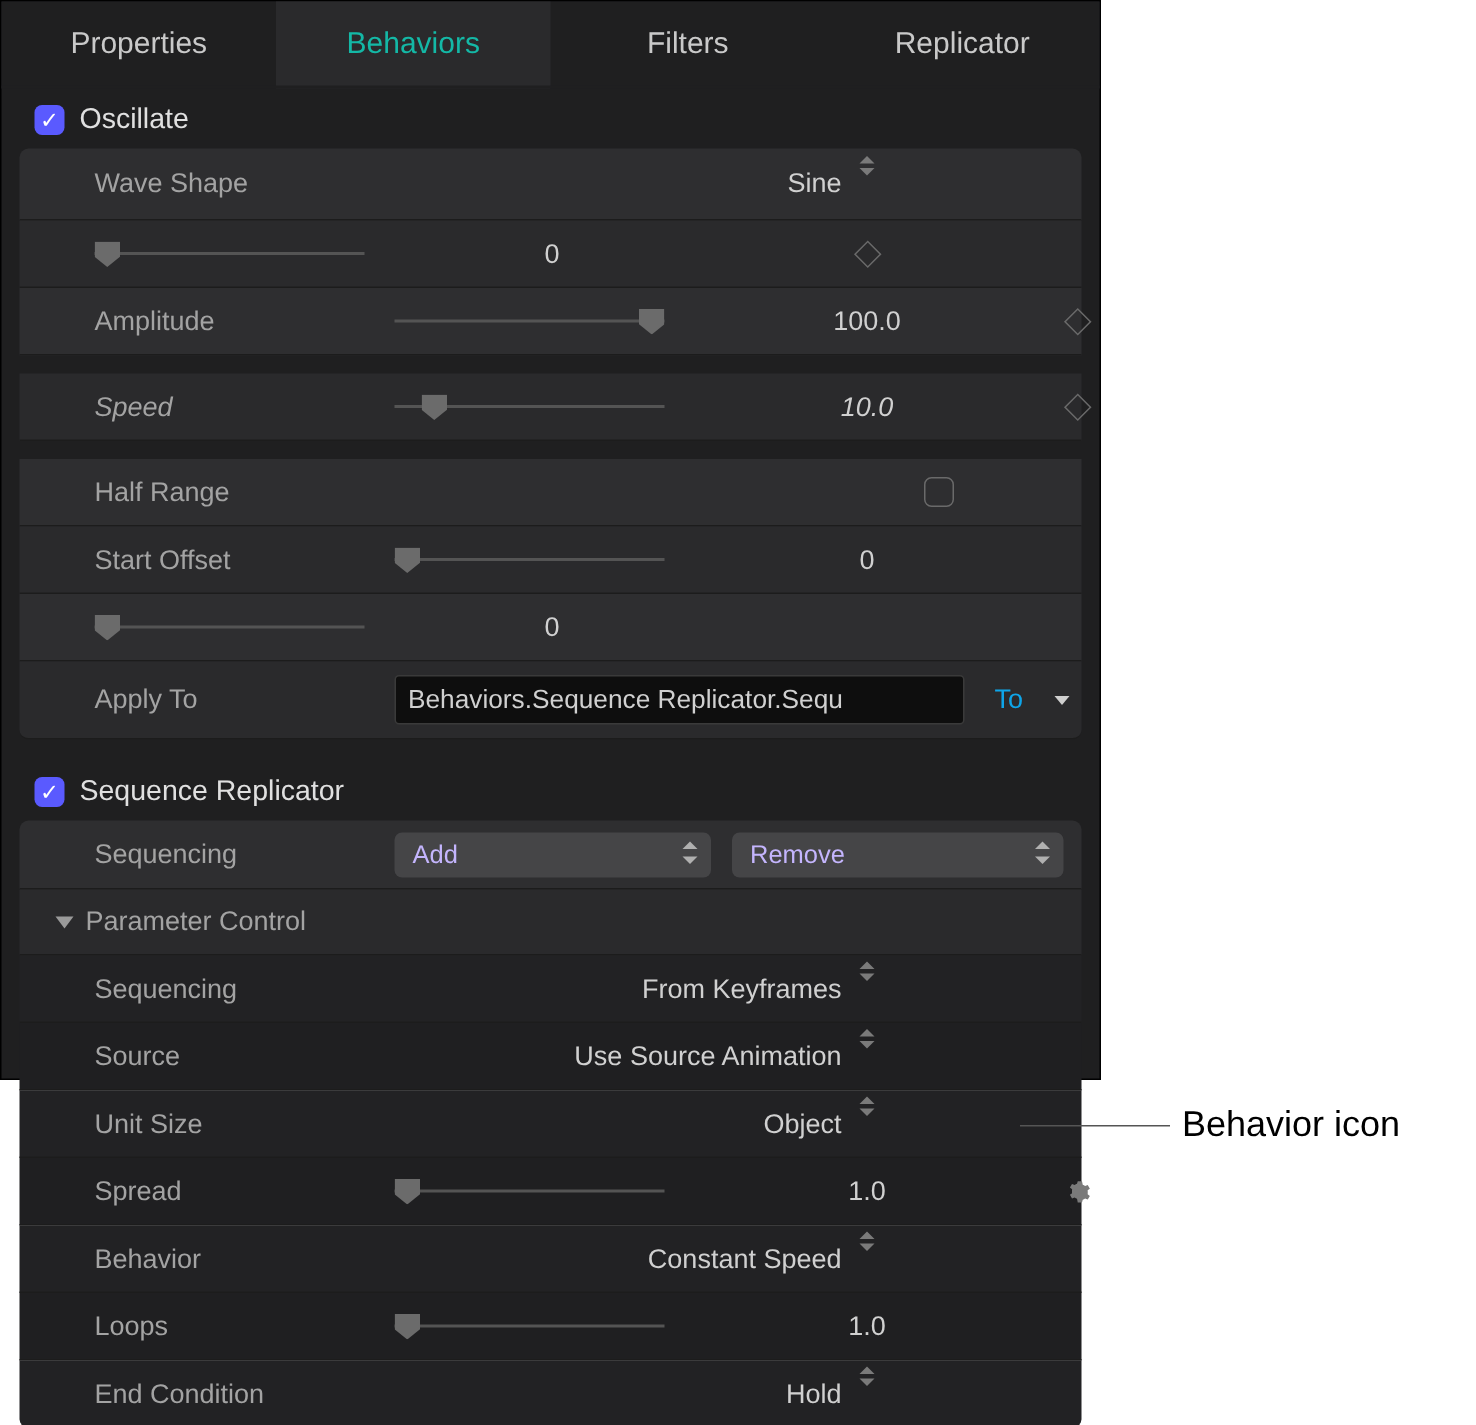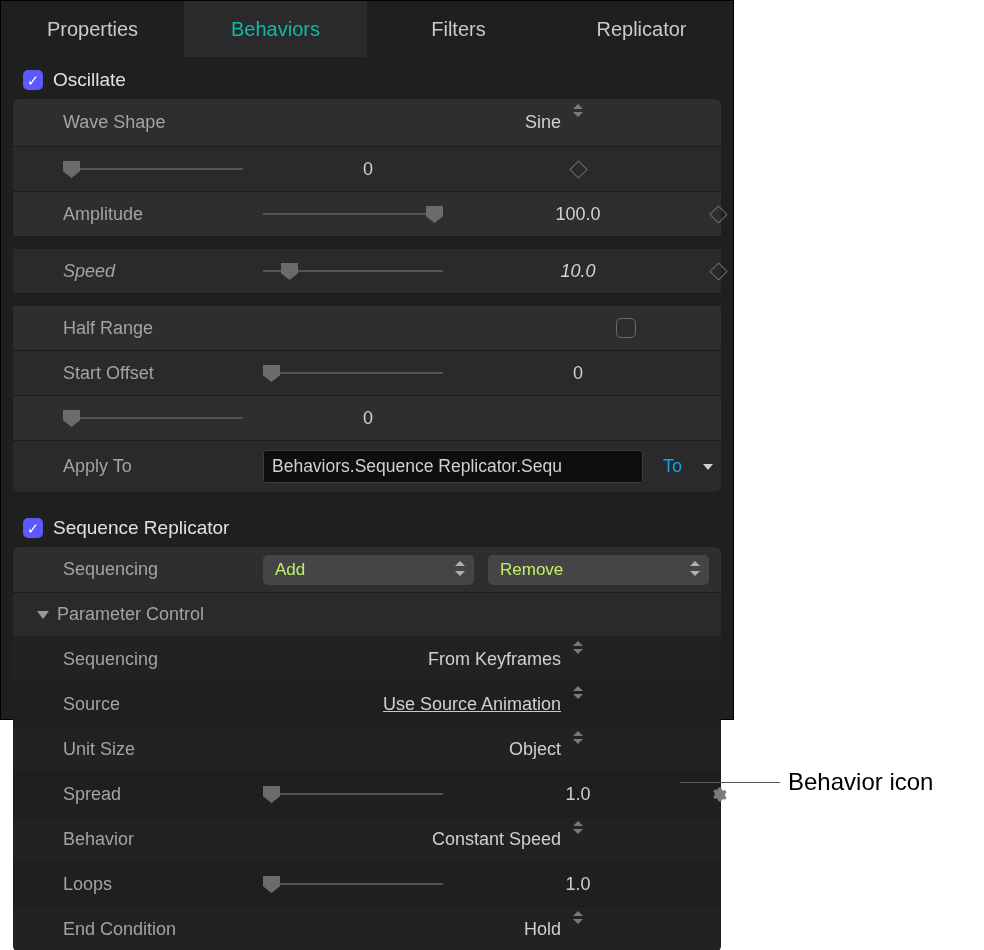--- a/index.html
+++ b/index.html
@@ -122,21 +122,21 @@
 }
 .popup-wrap .popup-text { color: #d0d0d0; font-size: 18px; }
 .select-box {
   background: #454547;
   border-radius: 5px;
   height: 30px;
   display: flex;
   align-items: center;
   justify-content: space-between;
   padding: 0 8px 0 12px;
-  color: #bef264;
+  color: #c4b5fd;
   font-size: 17px;
   cursor: pointer;
 }
 .select-box .sel-up-down { position: relative; width: 12px; height: 14px; }
 .select-box .sel-up-down::before, .select-box .sel-up-down::after {
   content:""; position:absolute; left:1px;
   border-left:5px solid transparent; border-right:5px solid transparent;
 }
 .select-box .sel-up-down::before { top:-2px; border-bottom:5px solid #b0b0b0; }
 .select-box .sel-up-down::after  { top:8px; border-top:5px solid #b0b0b0; }
@@ -173,21 +173,21 @@
   border-top:8px solid #9a9a9a;
   margin-right: 8px;
 }
 .gear {
   width: 17px; height: 17px;
   color: #7a7a7a;
 }
 .annotation {
   position: absolute;
   left: 680px;
-  top: 768px;
+  top: 736px;
   display: flex;
   align-items: center;
 }
 .annotation .line {
   width: 100px;
   height: 1px;
   background: #555;
 }
 .annotation .text {
   font-size: 24px;
@@ -325,21 +325,21 @@
     <div class="label">Sequencing</div>
     <div class="popup-wrap">
       <span class="popup-text">From Keyframes</span>
       <span class="updown"></span>
     </div>
     <div></div>
   </div>
 
   <div class="row" style="margin:0 12px; background:#1f1f21;">
     <div class="label">Source</div>
-    <div class="popup-wrap" style="padding-right:100px;text-decoration:underline;">
+    <div class="popup-wrap" style="padding-right:100px;">
       <span class="popup-text">Use Source Animation</span>
       <span class="updown"></span>
     </div>
     <div></div>
   </div>
 
   <div class="row" style="margin:0 12px; background:#222224;">
     <div class="label">Unit Size</div>
     <div class="popup-wrap">
       <span class="popup-text">Object</span>

